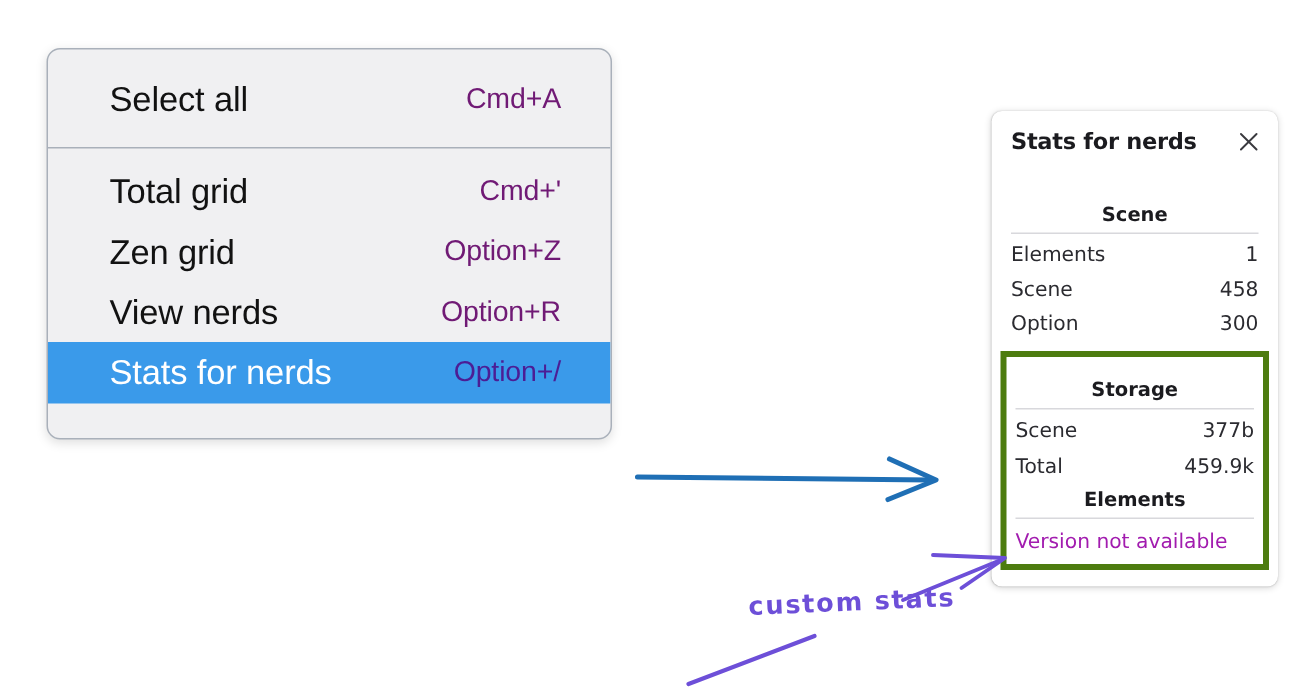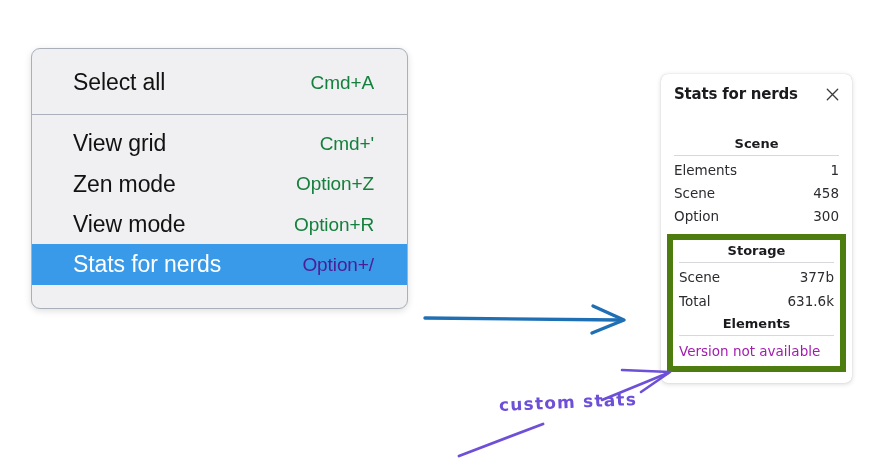--- a/index.html
+++ b/index.html
@@ -13,21 +13,21 @@
     position: relative;
     overflow: hidden;
     font-family: "Liberation Sans", sans-serif;
     -webkit-font-smoothing: antialiased;
   }
 
   
   #context-menu {
     position: absolute;
     left: 31px;
-    top: 48px;
+    top: 32px;
     width: 377px;
     background: #f0f0f2;
     border: 1px solid #a9b0ba;
     border-radius: 9px;
     box-shadow: 0 2px 7px rgba(0,0,0,0.13);
     overflow: hidden;
     box-sizing: border-box;
   }
   .menu-section { padding: 9px 0; }
   .menu-section.sec-top { padding: 13px 0 12px 0; }
@@ -46,21 +46,21 @@
     cursor: default;
   }
   .menu-item .mi-label {
     font-size: 23px;
     color: #121212;
     letter-spacing: -0.1px;
     line-height: 1.32;
   }
   .menu-item .mi-shortcut {
     font-size: 19px;
-    color: #15803d;
+    color: #701a75;
     letter-spacing: -0.1px;
     line-height: 1.32;
   }
   .menu-item.selected {
     background: #3a9aea;
   }
   .menu-item.selected .mi-label { color: #ffffff; }
   .menu-item.selected .mi-shortcut { color: #4c1d95; }
 
   
@@ -128,22 +128,22 @@
 
   .sp-note {
     font-size: 13.5px;
     color: #a21caf;
     padding: 3px 0 1px 0;
     line-height: 1.42;
   }
 
   
   #custom-region {
-    border: 6px solid #4d7c0f;
-    padding: 0 6px 4px 6px;
+    border: 4px solid #4d7c0f;
+    padding: 12px 6px 4px 6px;
     margin: 6px -7px 0 -7px;
     box-sizing: border-box;
   }
 
   
   #annotations {
     position: absolute;
     left: 0; top: 0;
     width: 873px; height: 461px;
     pointer-events: none;
@@ -171,29 +171,29 @@
     <div class="menu-item">
       <span class="mi-label">Select all</span>
       <span class="mi-shortcut">Cmd+A</span>
     </div>
   </div>
 
   <div class="menu-divider"></div>
 
   <div class="menu-section sec-bottom">
     <div class="menu-item">
-      <span class="mi-label">View grid</span>
+      <span class="mi-label">Total grid</span>
       <span class="mi-shortcut">Cmd+'</span>
     </div>
     <div class="menu-item">
-      <span class="mi-label">Zen mode</span>
+      <span class="mi-label">Zen grid</span>
       <span class="mi-shortcut">Option+Z</span>
     </div>
     <div class="menu-item">
-      <span class="mi-label">View mode</span>
+      <span class="mi-label">View nerds</span>
       <span class="mi-shortcut">Option+R</span>
     </div>
     <div class="menu-item selected">
       <span class="mi-label">Stats for nerds</span>
       <span class="mi-shortcut">Option+/</span>
     </div>
   </div>
 </div>
 
 <div id="stats-panel">
@@ -230,21 +230,21 @@
 
       <div>
         <div class="sp-section-title">Storage</div>
         <div class="sp-rule"></div>
         <div class="sp-row">
           <span class="sp-key">Scene</span>
           <span class="sp-val">377b</span>
         </div>
         <div class="sp-row">
           <span class="sp-key">Total</span>
-          <span class="sp-val">631.6k</span>
+          <span class="sp-val">459.9k</span>
         </div>
       </div>
 
       <div>
         <div class="sp-section-title">Elements</div>
         <div class="sp-rule"></div>
         <div class="sp-note">Version not available</div>
       </div>
 
     </div>

